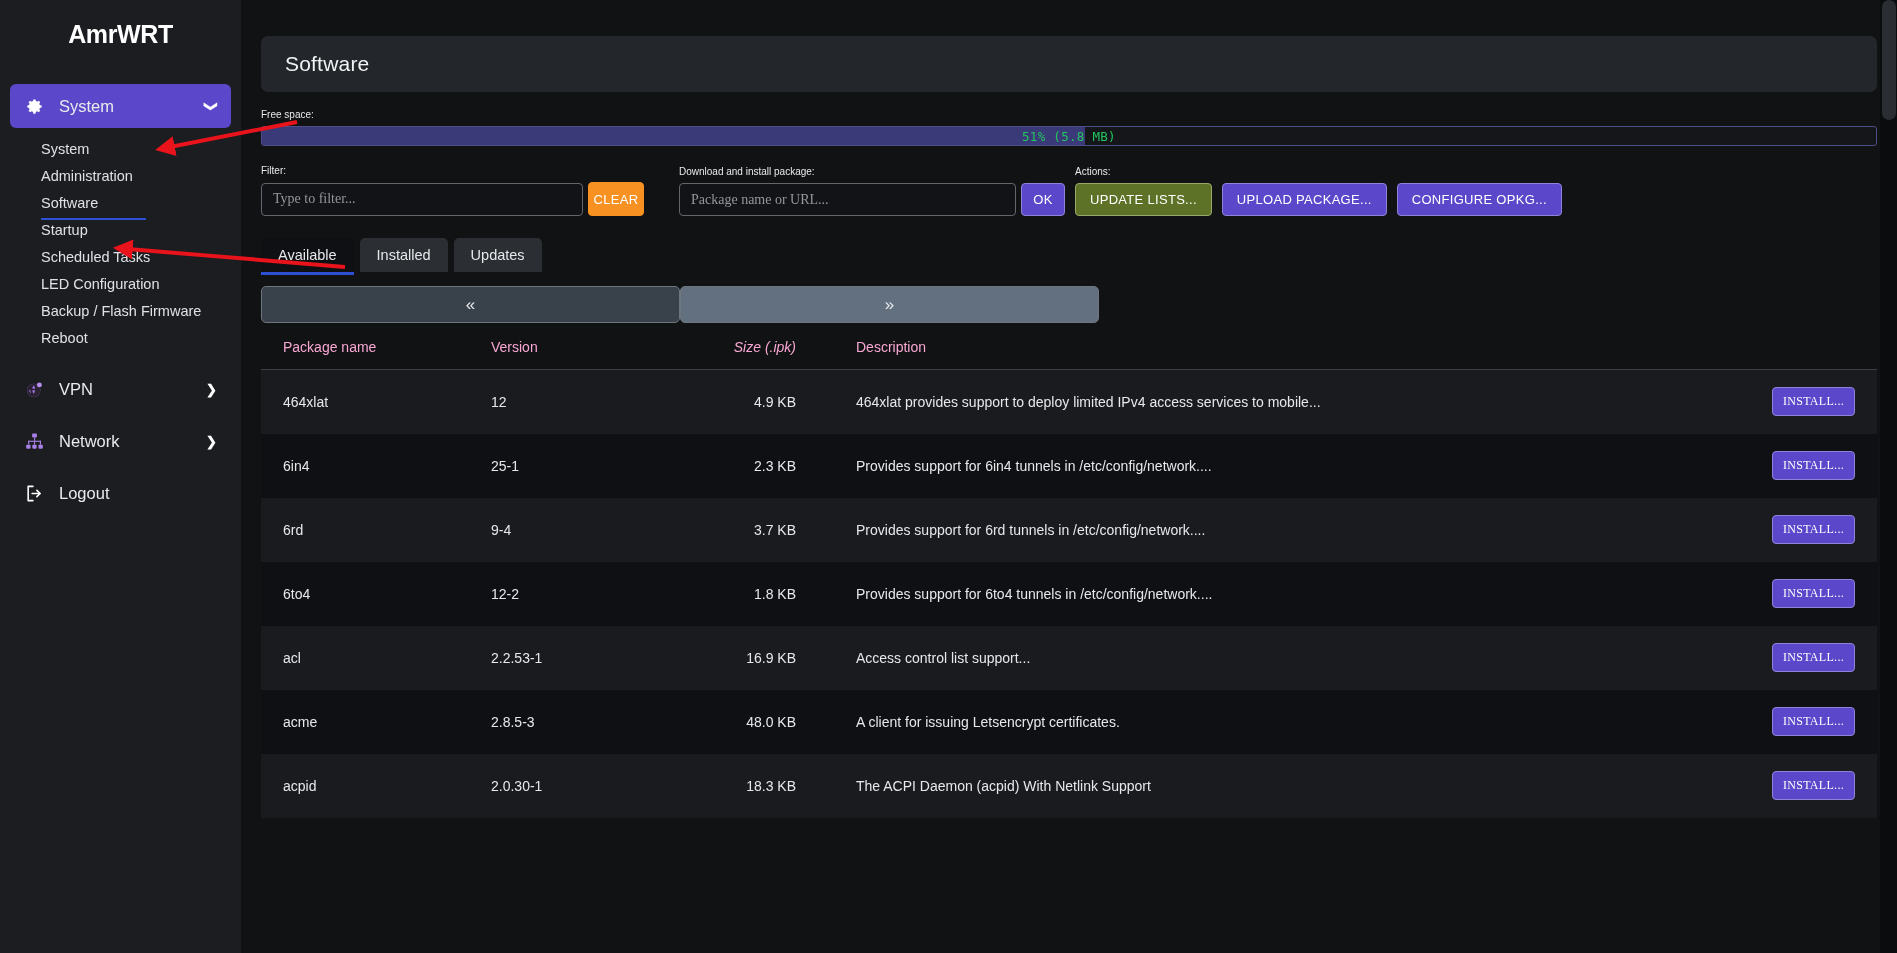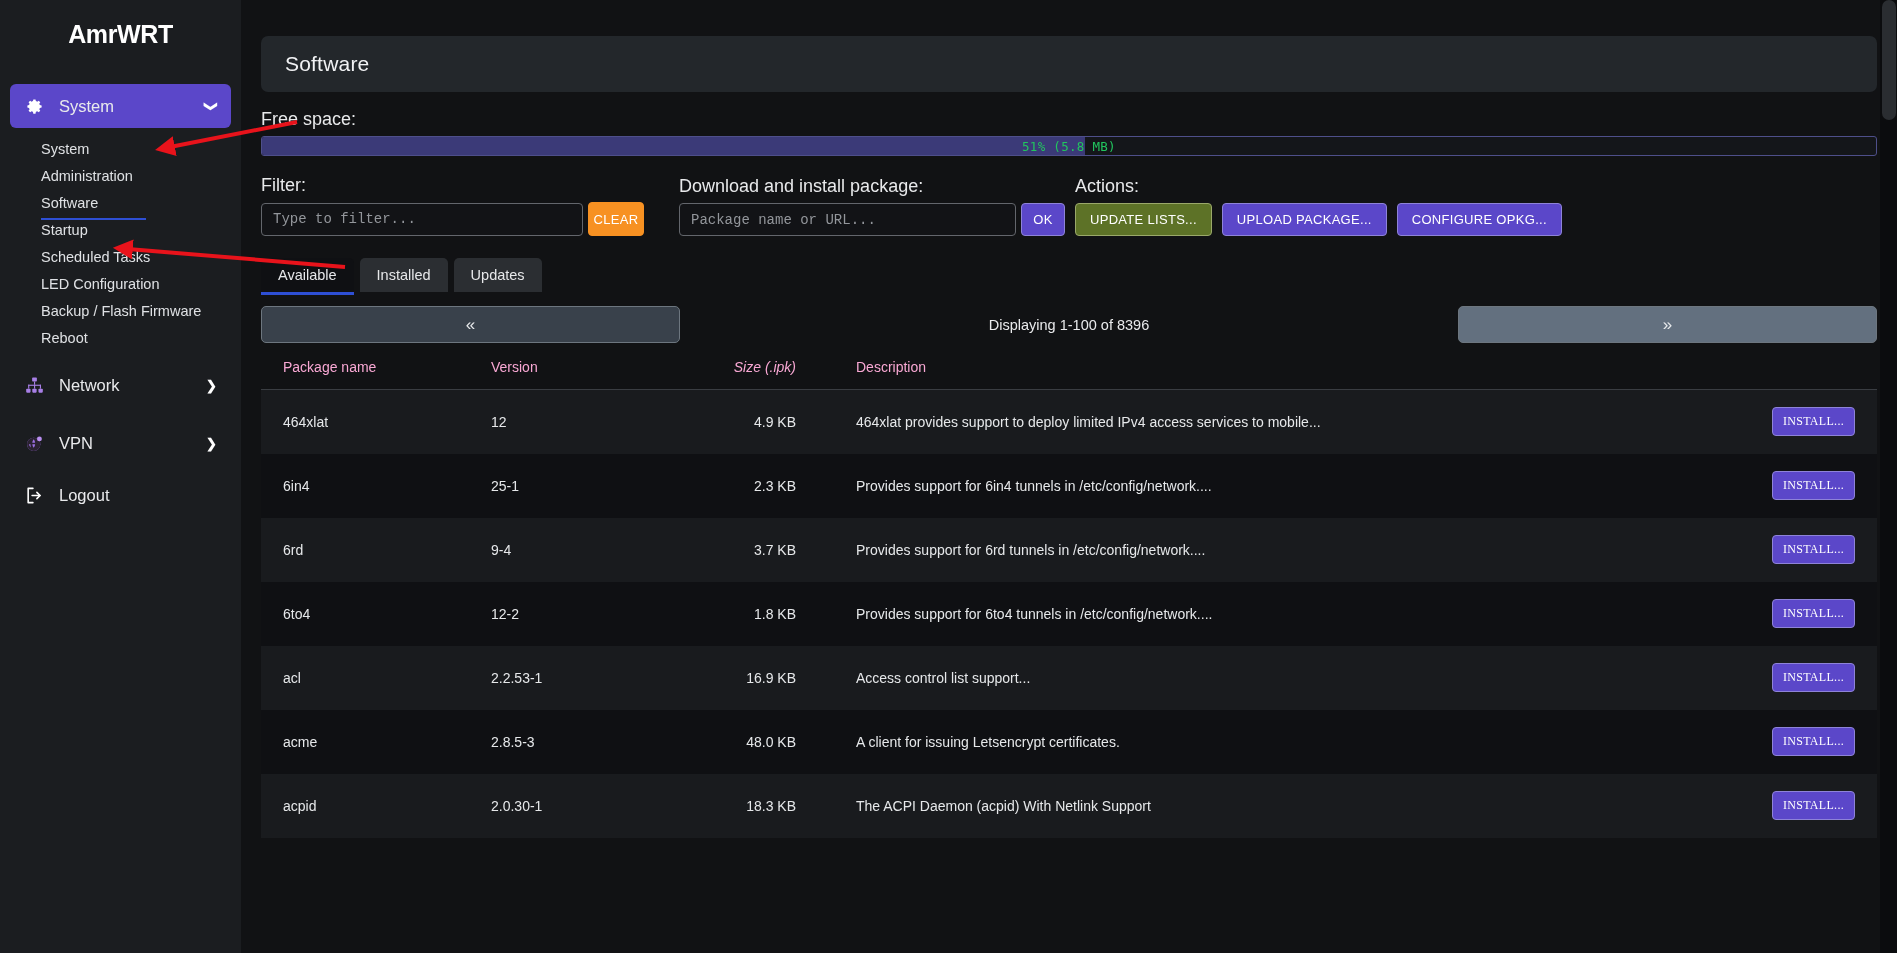--- a/index.html
+++ b/index.html
@@ -95,21 +95,21 @@
     color: #f1f2f4;
     font-size: 21px;
     font-weight: normal;
     letter-spacing: 0.2px;
   }
 
   .content { padding: 0 20px; }
 
   .field-label {
     color: #e8e9eb;
-    font-size: 18px;
+    font-size: 10px;
     margin-top: 17px;
     margin-bottom: 6px;
     display: block;
   }
 
   
   .progress-outer {
     position: relative;
     height: 20px;
     width: 100%;
@@ -141,21 +141,21 @@
   .ctl-group { display: flex; flex-direction: column; }
   .ctl-row { display: flex; align-items: center; }
   .txt-input {
     height: 33px;
     background: #121316;
     border: 1px solid #63666c;
     border-radius: 4px;
     color: #e6e7e9;
     font-size: 14px;
     padding: 0 11px;
-    font-family: Liberation Mono, monospace;
+    font-family: Liberation Serif, serif;
     outline: none;
   }
   .txt-input::placeholder { color: #93969b; }
   #filter-input { width: 322px; }
   #download-input { width: 337px; }
 
   .btn {
     height: 33px;
     border: 1px solid transparent;
     border-radius: 4px;
@@ -303,52 +303,52 @@
 
     <div class="subnav sub-wrap">
       <div class="sub-item"><span>System</span></div>
       <div class="sub-item"><span>Administration</span></div>
       <div class="sub-item selected"><span>Software</span></div>
       <div class="sub-item"><span>Startup</span></div>
       <div class="sub-item"><span>Scheduled Tasks</span></div>
       <div class="sub-item"><span>LED Configuration</span></div>
       <div class="sub-item"><span>Backup / Flash Firmware</span></div>
       <div class="sub-item"><span>Reboot</span></div>
+    </div>
+
+    <div class="nav-item" style="margin-top:14px;">
+      <span class="nav-icon">
+        <svg width="19" height="19" viewBox="0 0 24 24">
+          <circle cx="11" cy="13" r="8.4" fill="#9b6fe0"></circle>
+          <path d="M11 4.6a8.4 8.4 0 0 0 0 16.8 8.4 8.4 0 0 0 0-16.8zm0 2c.9 1 1.6 2.6 1.8 4.4H9.2C9.4 9.2 10.1 7.6 11 6.6zM6.9 11c.2-1.6.8-3 1.6-4a6.5 6.5 0 0 0-2.9 4zm-.2 2h.2c0 1.6.2 3 .6 4.1a6.5 6.5 0 0 1-2.6-4.1zm2.5 0h3.6c-.2 1.8-.9 3.4-1.8 4.4-.9-1-1.6-2.6-1.8-4.4z" fill="#2a2230"></path>
+          <circle cx="18.2" cy="6.2" r="3.1" fill="#b98ef0"></circle>
+        </svg>
+      </span>
+      <span class="nav-label">VPN</span>
+      <span class="nav-chev right"></span>
     </div>
 
     <div class="nav-item">
       <span class="nav-icon">
         <svg width="19" height="19" viewBox="0 0 24 24" fill="#a87fe6">
           <rect x="9" y="2" width="6" height="5" rx="1"></rect>
           <rect x="1.5" y="16" width="5.5" height="5" rx="1"></rect>
           <rect x="9.2" y="16" width="5.5" height="5" rx="1"></rect>
           <rect x="17" y="16" width="5.5" height="5" rx="1"></rect>
           <rect x="11.4" y="7" width="1.4" height="4"></rect>
           <rect x="4" y="11" width="16" height="1.4"></rect>
           <rect x="4" y="11" width="1.4" height="5"></rect>
           <rect x="11.4" y="11" width="1.4" height="5"></rect>
           <rect x="18.8" y="11" width="1.4" height="5"></rect>
         </svg>
       </span>
       <span class="nav-label">Network</span>
       <span class="nav-chev right"></span>
     </div>
 
-    <div class="nav-item" style="margin-top:14px;">
-      <span class="nav-icon">
-        <svg width="19" height="19" viewBox="0 0 24 24">
-          <circle cx="11" cy="13" r="8.4" fill="#9b6fe0"></circle>
-          <path d="M11 4.6a8.4 8.4 0 0 0 0 16.8 8.4 8.4 0 0 0 0-16.8zm0 2c.9 1 1.6 2.6 1.8 4.4H9.2C9.4 9.2 10.1 7.6 11 6.6zM6.9 11c.2-1.6.8-3 1.6-4a6.5 6.5 0 0 0-2.9 4zm-.2 2h.2c0 1.6.2 3 .6 4.1a6.5 6.5 0 0 1-2.6-4.1zm2.5 0h3.6c-.2 1.8-.9 3.4-1.8 4.4-.9-1-1.6-2.6-1.8-4.4z" fill="#2a2230"></path>
-          <circle cx="18.2" cy="6.2" r="3.1" fill="#b98ef0"></circle>
-        </svg>
-      </span>
-      <span class="nav-label">VPN</span>
-      <span class="nav-chev right"></span>
-    </div>
-
     <div class="nav-item">
       <span class="nav-icon">
         <svg width="19" height="19" viewBox="0 0 24 24" fill="none" stroke="#ffffff" stroke-width="2" stroke-linecap="round" stroke-linejoin="round">
           <path d="M10 3H4v18h6"></path>
           <path d="M15 8l4 4-4 4"></path>
           <path d="M19 12H9"></path>
         </svg>
       </span>
       <span class="nav-label">Logout</span>
     </div>
@@ -400,21 +400,20 @@
     </div>
 
     <div class="tabs">
       <div class="tab active">Available</div>
       <div class="tab">Installed</div>
       <div class="tab">Updates</div>
     </div>
 
     <div class="pager">
       <div class="pg-btn pg-prev">«</div>
-      <div class="pg-info">Displaying 1-100 of 8396</div>
       <div class="pg-btn pg-next">»</div>
     </div>
 
     <table class="pkg">
       <thead>
         <tr>
           <th class="c-name">Package name</th>
           <th class="c-ver">Version</th>
           <th class="c-size">Size (.ipk)</th>
           <th class="c-desc">Description</th>

